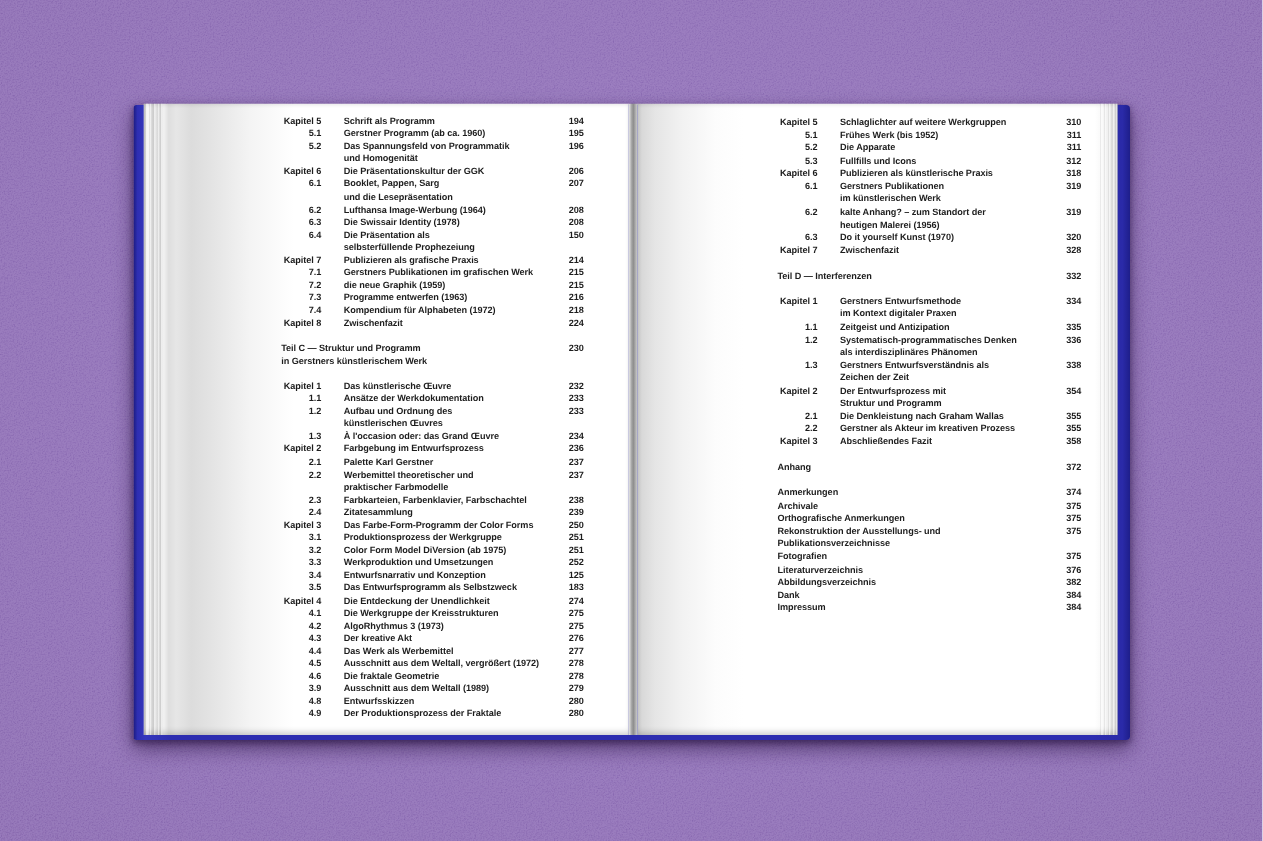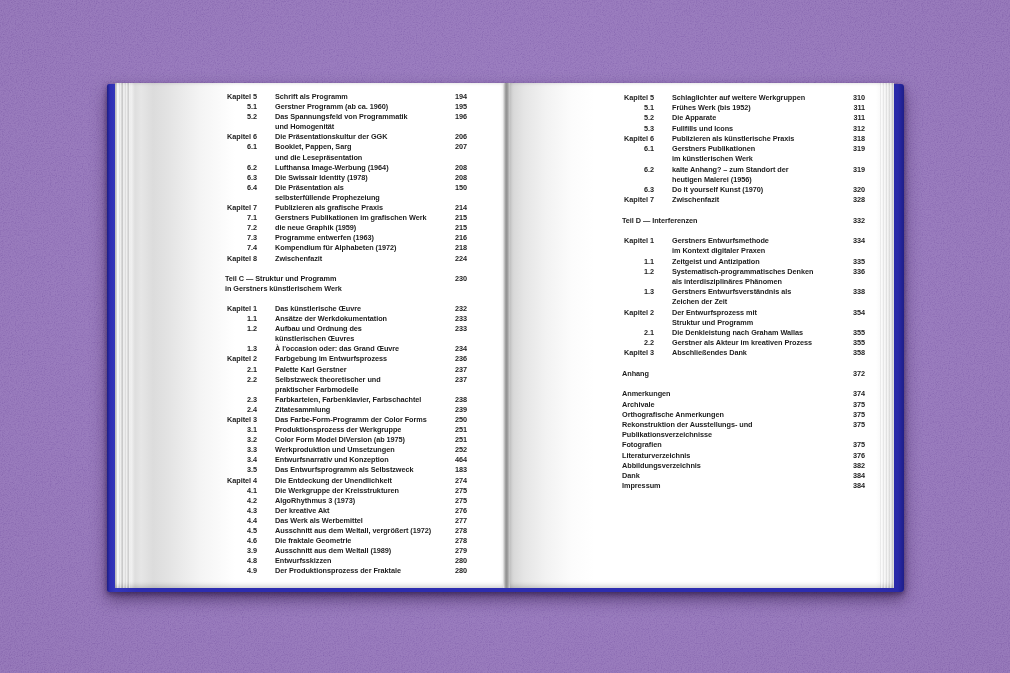--- a/index.html
+++ b/index.html
@@ -212,21 +212,21 @@
           <span class="ttl">Farbgebung im Entwurfsprozess</span>
           <span class="pg">236</span>
         </div>
         <div class="toc-row">
           <span class="lbl">2.1</span>
           <span class="ttl">Palette Karl Gerstner</span>
           <span class="pg">237</span>
         </div>
         <div class="toc-row">
           <span class="lbl">2.2</span>
-          <span class="ttl">Selbstzweck theoretischer und</span>
+          <span class="ttl">Werbemittel theoretischer und</span>
           <span class="pg">237</span>
         </div>
         <div class="toc-row">
           <span class="lbl"></span>
           <span class="ttl">praktischer Farbmodelle</span>
           <span class="pg"></span>
         </div>
         <div class="toc-row">
           <span class="lbl">2.3</span>
           <span class="ttl">Farbkarteien, Farbenklavier, Farbschachtel</span>
@@ -253,21 +253,21 @@
           <span class="pg">251</span>
         </div>
         <div class="toc-row">
           <span class="lbl">3.3</span>
           <span class="ttl">Werkproduktion und Umsetzungen</span>
           <span class="pg">252</span>
         </div>
         <div class="toc-row">
           <span class="lbl">3.4</span>
           <span class="ttl">Entwurfsnarrativ und Konzeption</span>
-          <span class="pg">464</span>
+          <span class="pg">125</span>
         </div>
         <div class="toc-row">
           <span class="lbl">3.5</span>
           <span class="ttl">Das Entwurfsprogramm als Selbstzweck</span>
           <span class="pg">183</span>
         </div>
         <div class="toc-row">
           <span class="lbl">Kapitel 4</span>
           <span class="ttl">Die Entdeckung der Unendlichkeit</span>
           <span class="pg">274</span>
@@ -430,21 +430,21 @@
           <span class="ttl">Die Denkleistung nach Graham Wallas</span>
           <span class="pg">355</span>
         </div>
         <div class="toc-row">
           <span class="lbl">2.2</span>
           <span class="ttl">Gerstner als Akteur im kreativen Prozess</span>
           <span class="pg">355</span>
         </div>
         <div class="toc-row">
           <span class="lbl">Kapitel 3</span>
-          <span class="ttl">Abschließendes Dank</span>
+          <span class="ttl">Abschließendes Fazit</span>
           <span class="pg">358</span>
         </div>
         <div class="toc-row"></div>
         <div class="toc-row">
           <span class="sec">Anhang</span>
           <span class="pg">372</span>
         </div>
         <div class="toc-row"></div>
         <div class="toc-row">
           <span class="sec">Anmerkungen</span>

